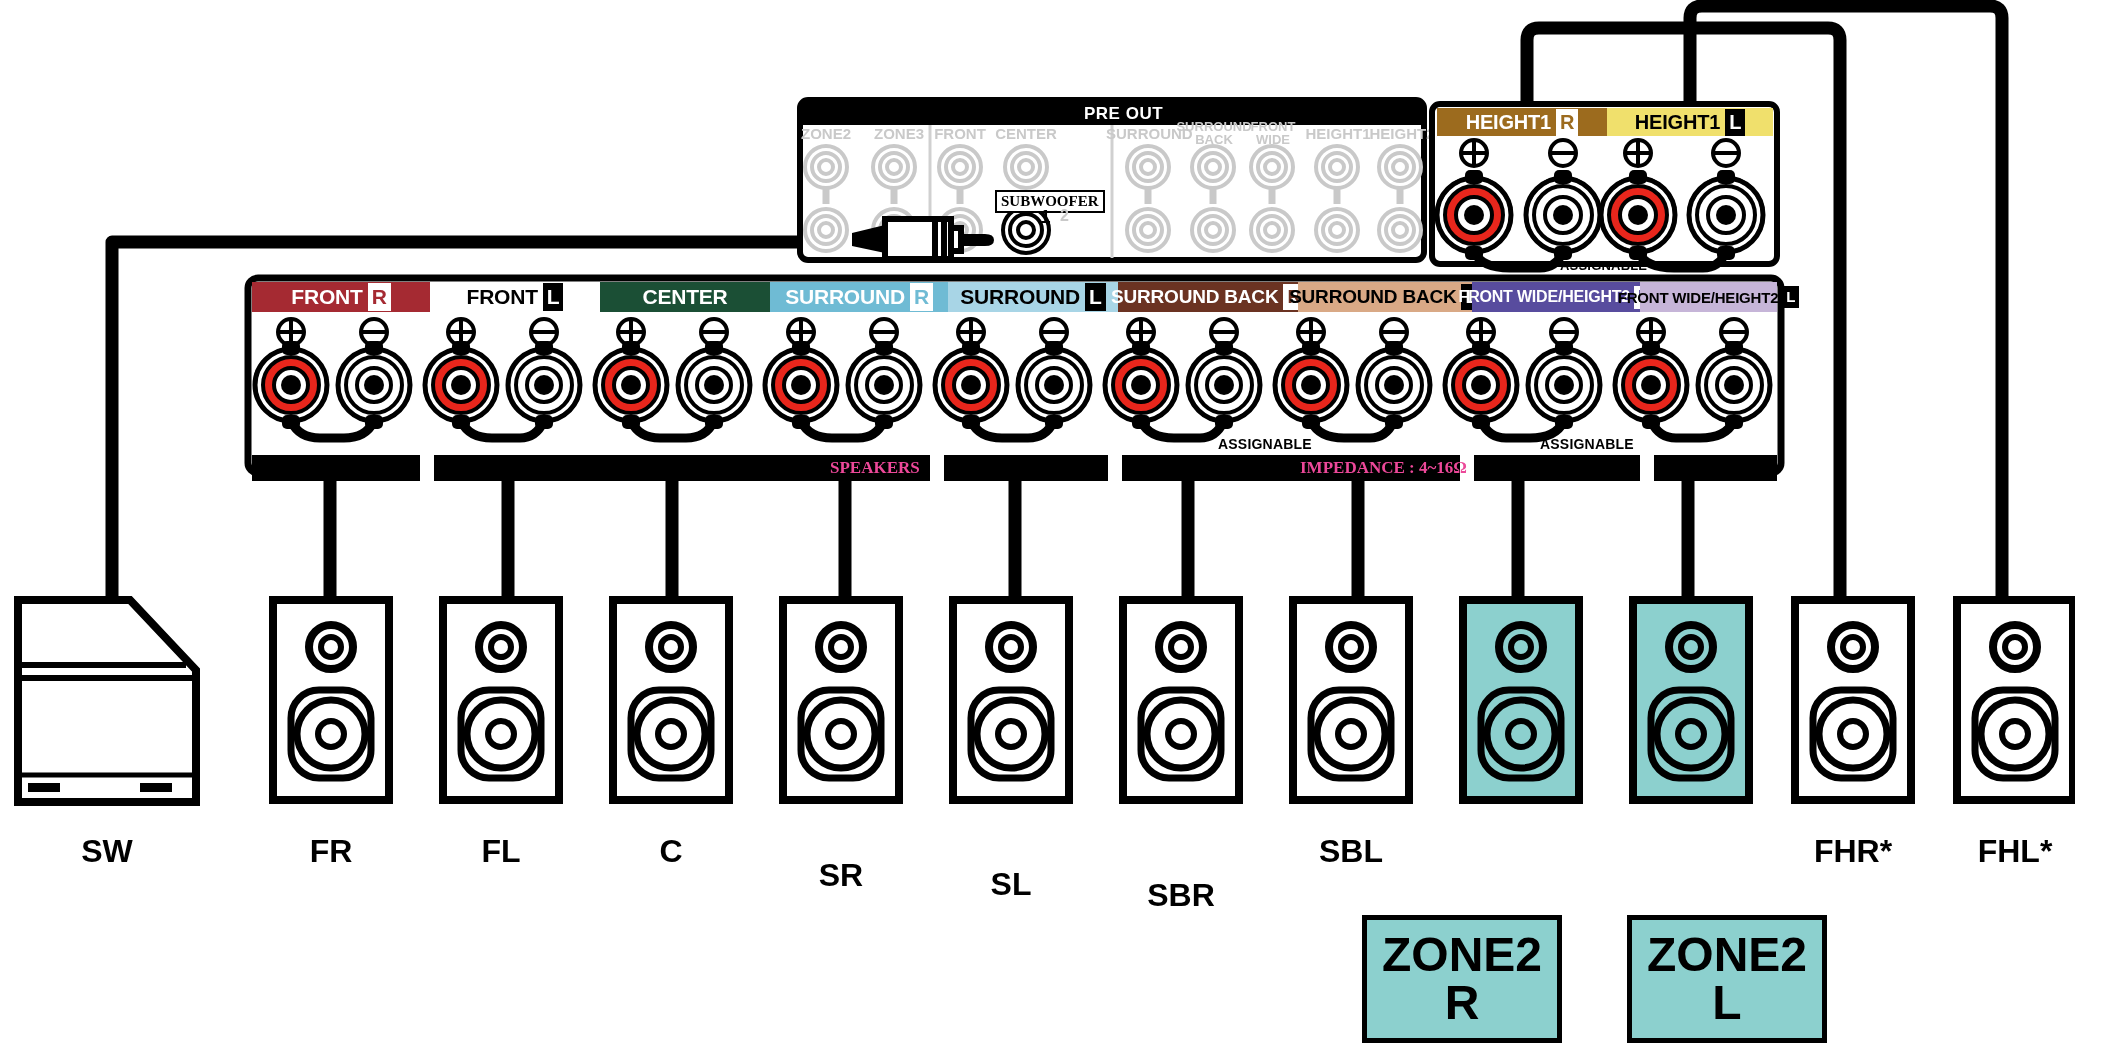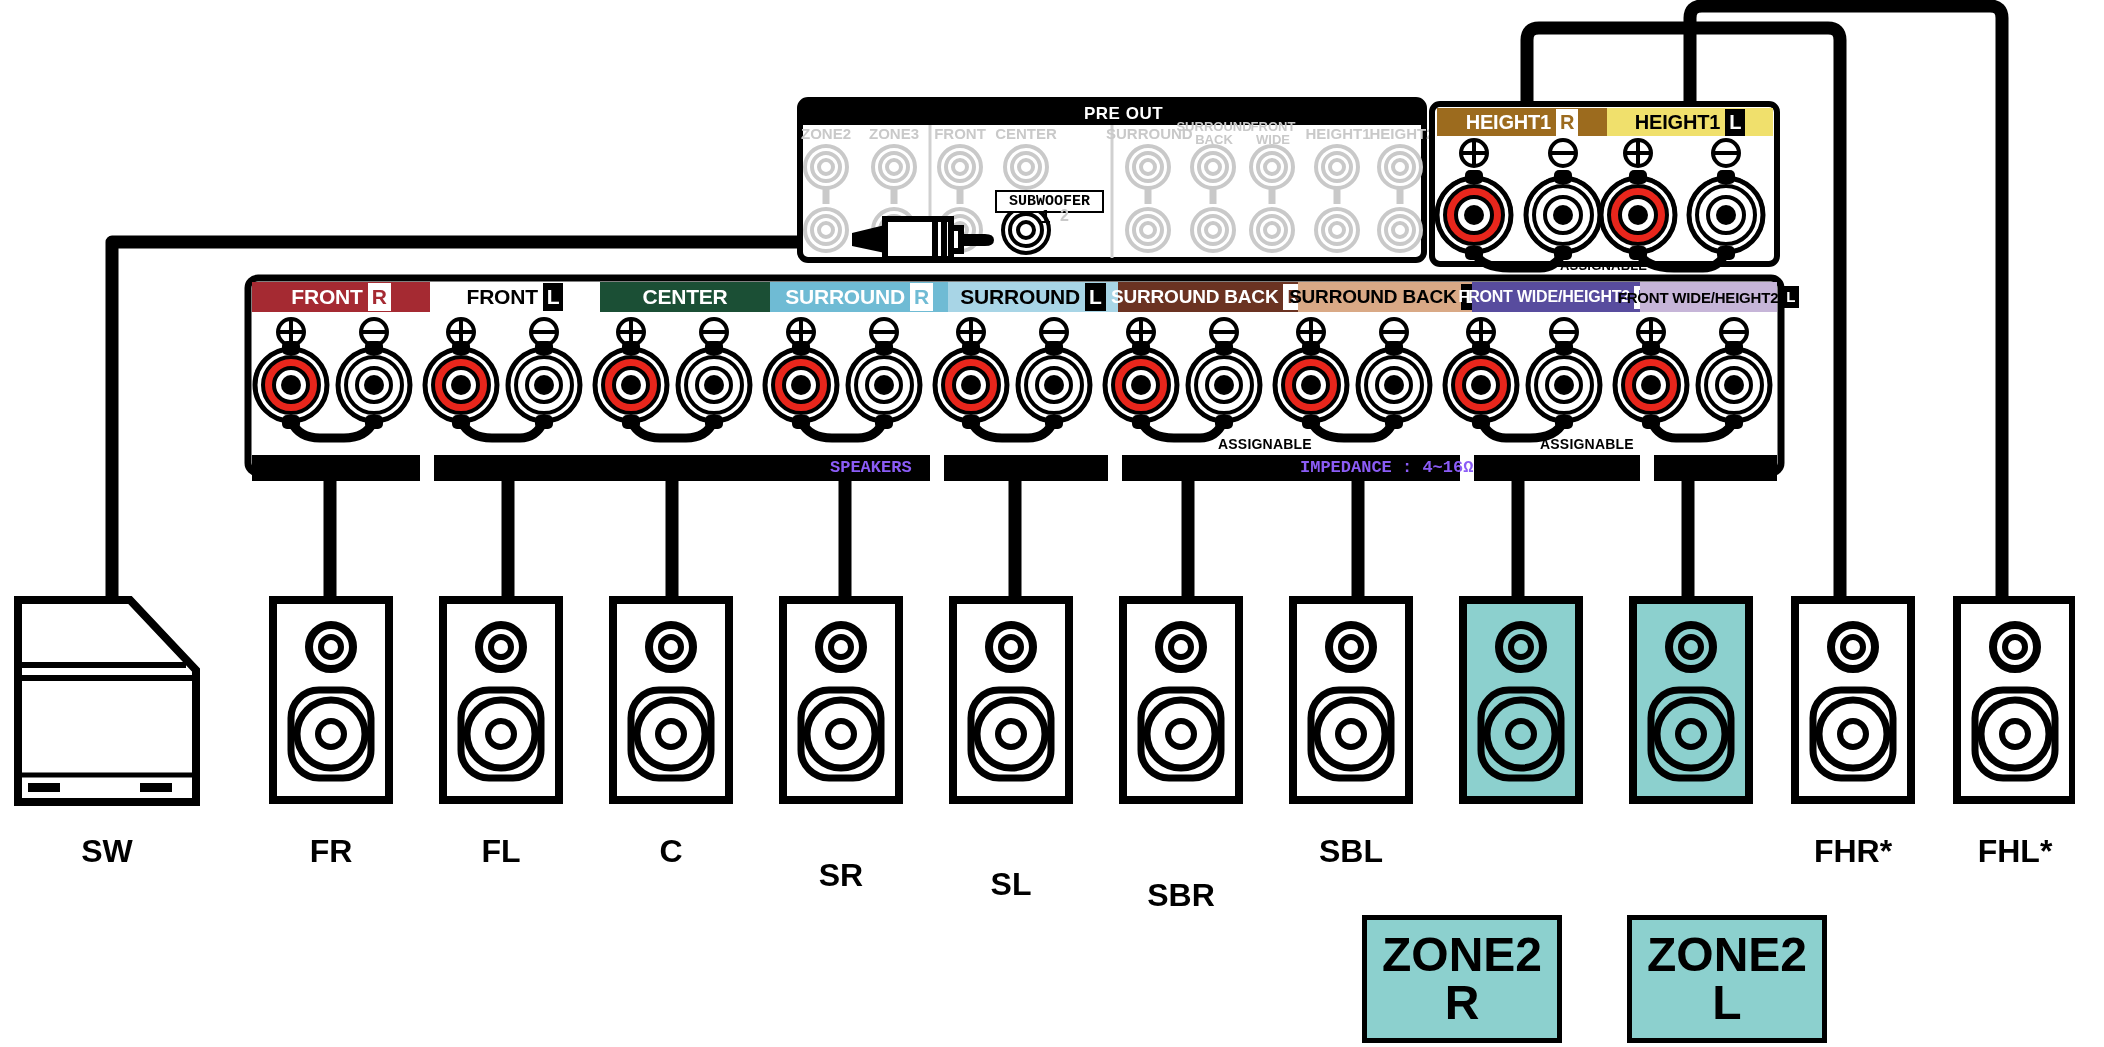--- a/index.html
+++ b/index.html
@@ -104,46 +104,46 @@
     line-height: 1.0;
     font-family: "Liberation Sans", sans-serif;
   }
   .subwoofer-label {
     position: absolute;
     border: 2px solid #000;
     background: #fff;
     color: #000;
     font-weight: bold;
     font-size: 15px;
-    padding: 1px 12px;
-    font-family: Liberation Mono, monospace;
+    padding: 1px 4px;
+    font-family: Liberation Serif, serif;
   }
   .sw-num {
     position: absolute;
     font-weight: bold;
     font-size: 19px;
     font-family: "Liberation Sans", sans-serif;
   }
   .sw-num.on { color: #000; }
   .sw-num.off { color: #c9c9c9; }
 
   .assignable {
     position: absolute;
     font-weight: bold;
     font-size: 14px;
     color: #000;
     letter-spacing: 0.2px;
     font-family: "Liberation Sans", sans-serif;
   }
   .striptext {
     position: absolute;
-    color: #8b5cf6;
+    color: #ec4899;
     font-weight: bold;
     font-size: 17px;
-    font-family: Liberation Mono, monospace;
+    font-family: Liberation Serif, serif;
     white-space: nowrap;
   }
 </style>
 </head>
 <body>
 
 <div id="stage">
 
   <svg class="layer" viewBox="0 0 2104 1047">
     <g fill="none" stroke="#000" stroke-width="13" stroke-linecap="butt" stroke-linejoin="round">
@@ -290,21 +290,21 @@
       <line x1="935" y1="222" x2="935" y2="256"></line>
       <line x1="944" y1="222" x2="944" y2="256"></line>
       <rect x="951" y="228" width="10" height="23" fill="#fff"></rect>
       <path d="M 961 234 L 985 234 Q 994 234 994 240 Q 994 246 985 246 L 961 246 Z" fill="#000" stroke="none"></path>
     </g>
   </svg>
 
   <div class="preout-title" style="left:1084px; top:104px;">PRE OUT</div>
 
   <div class="preout-jacklabel" style="left:796px; top:126px; width:60px;">ZONE2</div>
-  <div class="preout-jacklabel" style="left:864px; top:126px; width:60px;">ZONE3</div>
+  <div class="preout-jacklabel" style="left:864px; top:126px; width:60px;text-align:right;">ZONE3</div>
   <div class="preout-jacklabel" style="left:928px; top:126px; width:64px;">FRONT</div>
   <div class="preout-jacklabel" style="left:992px; top:126px; width:68px;">CENTER</div>
   <div class="preout-jacklabel" style="left:1106px; top:126px; width:86px;">SURROUND</div>
   <div class="preout-jacklabel" style="left:1176px; top:120px; width:76px; font-size:13px; white-space:pre-line;">SURROUND
 BACK</div>
   <div class="preout-jacklabel" style="left:1240px; top:120px; width:66px; font-size:13px; white-space:pre-line;">FRONT
 WIDE</div>
   <div class="preout-jacklabel" style="left:1302px; top:126px; width:72px;">HEIGHT1</div>
   <div class="preout-jacklabel" style="left:1366px; top:126px; width:72px;">HEIGHT2</div>
 

